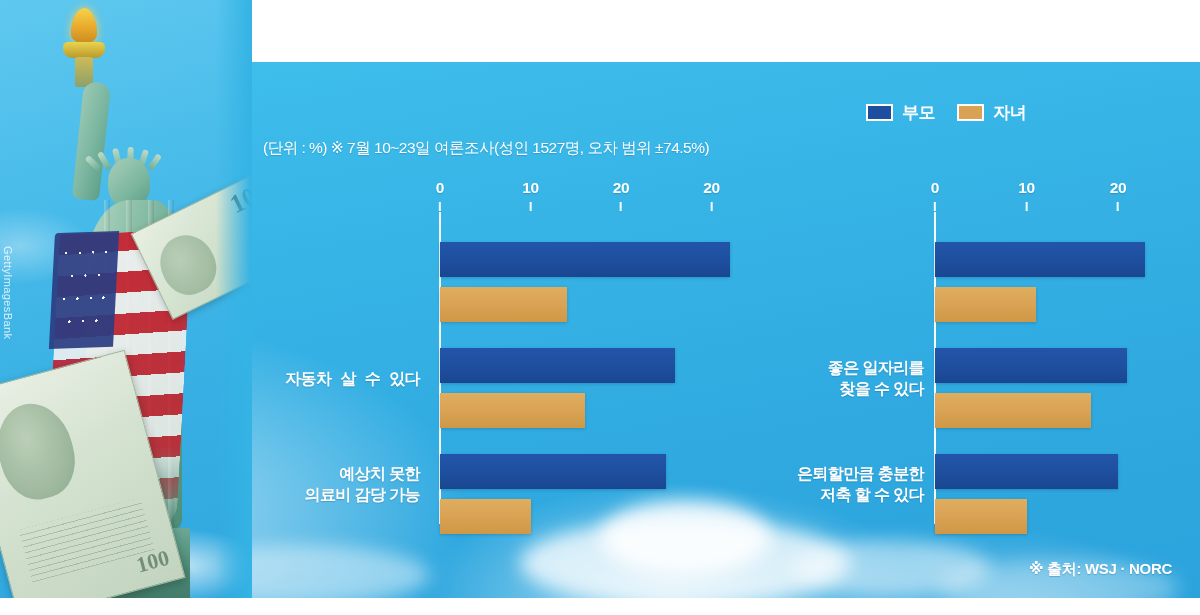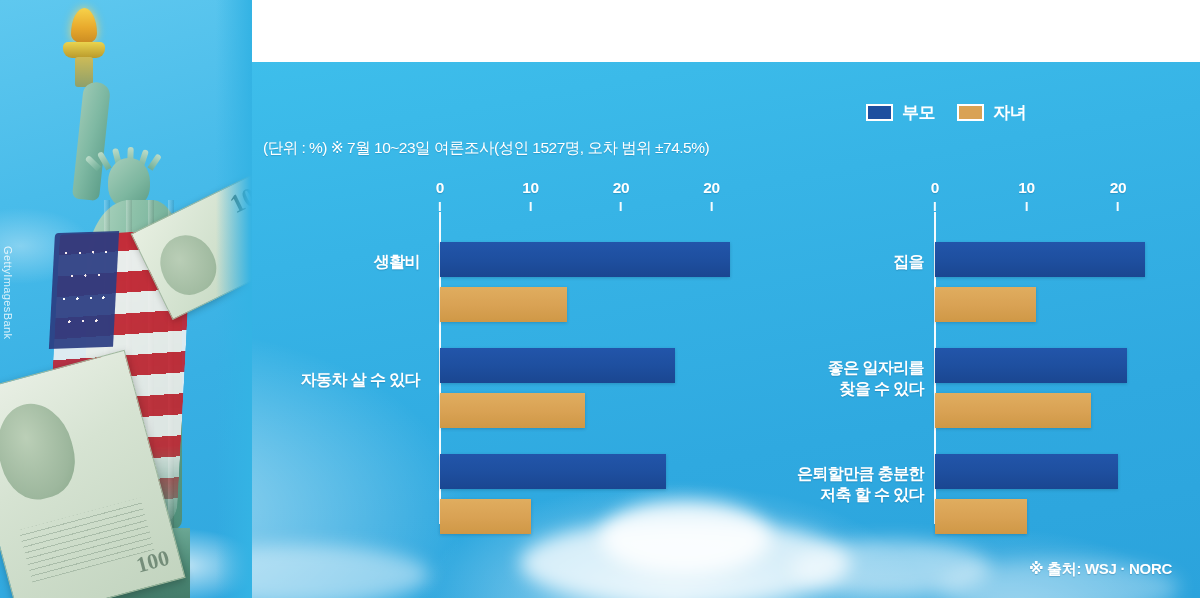--- a/index.html
+++ b/index.html
@@ -380,33 +380,36 @@
           <div class="tick-mark"></div>
         </div>
         <div class="tick" style="left: 449.5px;">
           <div class="tick-label">20</div>
           <div class="tick-mark"></div>
         </div>
       </div>
       <div class="gridline" style="left: 177px;"></div>
       <div class="group" style="top: 62px; height: 106px;">
         <div class="cat-label" style="width: 172px; left: -14px; top: 10px;">
-          <div>생활비</div>
         </div>
         <div class="bar parent" title="부모: 32%" style="left: 178px; top: 0px; width: 289.6px; background: linear-gradient(rgb(34, 85, 170) 0%, rgb(30, 79, 159) 52%, rgb(26, 70, 145) 100%);"></div>
         <div class="bar child" title="자녀: 14%" style="left: 178px; top: 45px; width: 126.7px; background: linear-gradient(rgb(224, 173, 95) 0%, rgb(217, 162, 84) 52%, rgb(207, 152, 70) 100%);"></div>
       </div>
       <div class="group" style="top: 168px; height: 106px;">
-        <div class="cat-label" style="width: 172px; left: -14px; top: 22px;">
+        <div class="cat-label" style="width: 172px; left: -14px; top: 22px; font-family: Liberation Mono, monospace;">
           <div>자동차 살 수 있다</div>
         </div>
         <div class="bar parent" title="부모: 26%" style="left: 178px; top: 0px; width: 235.3px; background: linear-gradient(rgb(34, 85, 170) 0%, rgb(30, 79, 159) 52%, rgb(26, 70, 145) 100%);"></div>
         <div class="bar child" title="자녀: 16%" style="left: 178px; top: 45px; width: 144.8px; background: linear-gradient(rgb(224, 173, 95) 0%, rgb(217, 162, 84) 52%, rgb(207, 152, 70) 100%);"></div>
       </div>
       <div class="group" style="top: 274px; height: 106px;">
+        <div class="cat-label" style="width: 172px; left: -14px; top: 10px;">
+          <div>예상치 못한</div>
+          <div>의료비 감당 가능</div>
+        </div>
         <div class="bar parent" title="부모: 25%" style="left: 178px; top: 0px; width: 226.25px; background: linear-gradient(rgb(34, 85, 170) 0%, rgb(30, 79, 159) 52%, rgb(26, 70, 145) 100%);"></div>
         <div class="bar child" title="자녀: 10%" style="left: 178px; top: 45px; width: 90.5px; background: linear-gradient(rgb(224, 173, 95) 0%, rgb(217, 162, 84) 52%, rgb(207, 152, 70) 100%);"></div>
       </div>
     </div>
   <div class="chart" id="chart-right">
       <div class="axis">
         <div class="tick" style="left: 173px;">
           <div class="tick-label">0</div>
           <div class="tick-mark"></div>
         </div>
@@ -415,21 +418,20 @@
           <div class="tick-mark"></div>
         </div>
         <div class="tick" style="left: 356px;">
           <div class="tick-label">20</div>
           <div class="tick-mark"></div>
         </div>
       </div>
       <div class="gridline" style="left: 172px;"></div>
       <div class="group" style="top: 62px; height: 106px;">
         <div class="cat-label" style="width: 172px; left: -10px; top: 10px;">
-          <div>집을</div>
         </div>
         <div class="bar parent" title="부모: 23%" style="left: 173px; top: 0px; width: 210.45px; background: linear-gradient(rgb(34, 85, 170) 0%, rgb(30, 79, 159) 52%, rgb(26, 70, 145) 100%);"></div>
         <div class="bar child" title="자녀: 11%" style="left: 173px; top: 45px; width: 100.65px; background: linear-gradient(rgb(224, 173, 95) 0%, rgb(217, 162, 84) 52%, rgb(207, 152, 70) 100%);"></div>
       </div>
       <div class="group" style="top: 168px; height: 106px;">
         <div class="cat-label" style="width: 172px; left: -10px; top: 10px;">
           <div>좋은 일자리를</div>
           <div>찾을 수 있다</div>
         </div>
         <div class="bar parent" title="부모: 21%" style="left: 173px; top: 0px; width: 192.15px; background: linear-gradient(rgb(34, 85, 170) 0%, rgb(30, 79, 159) 52%, rgb(26, 70, 145) 100%);"></div>

